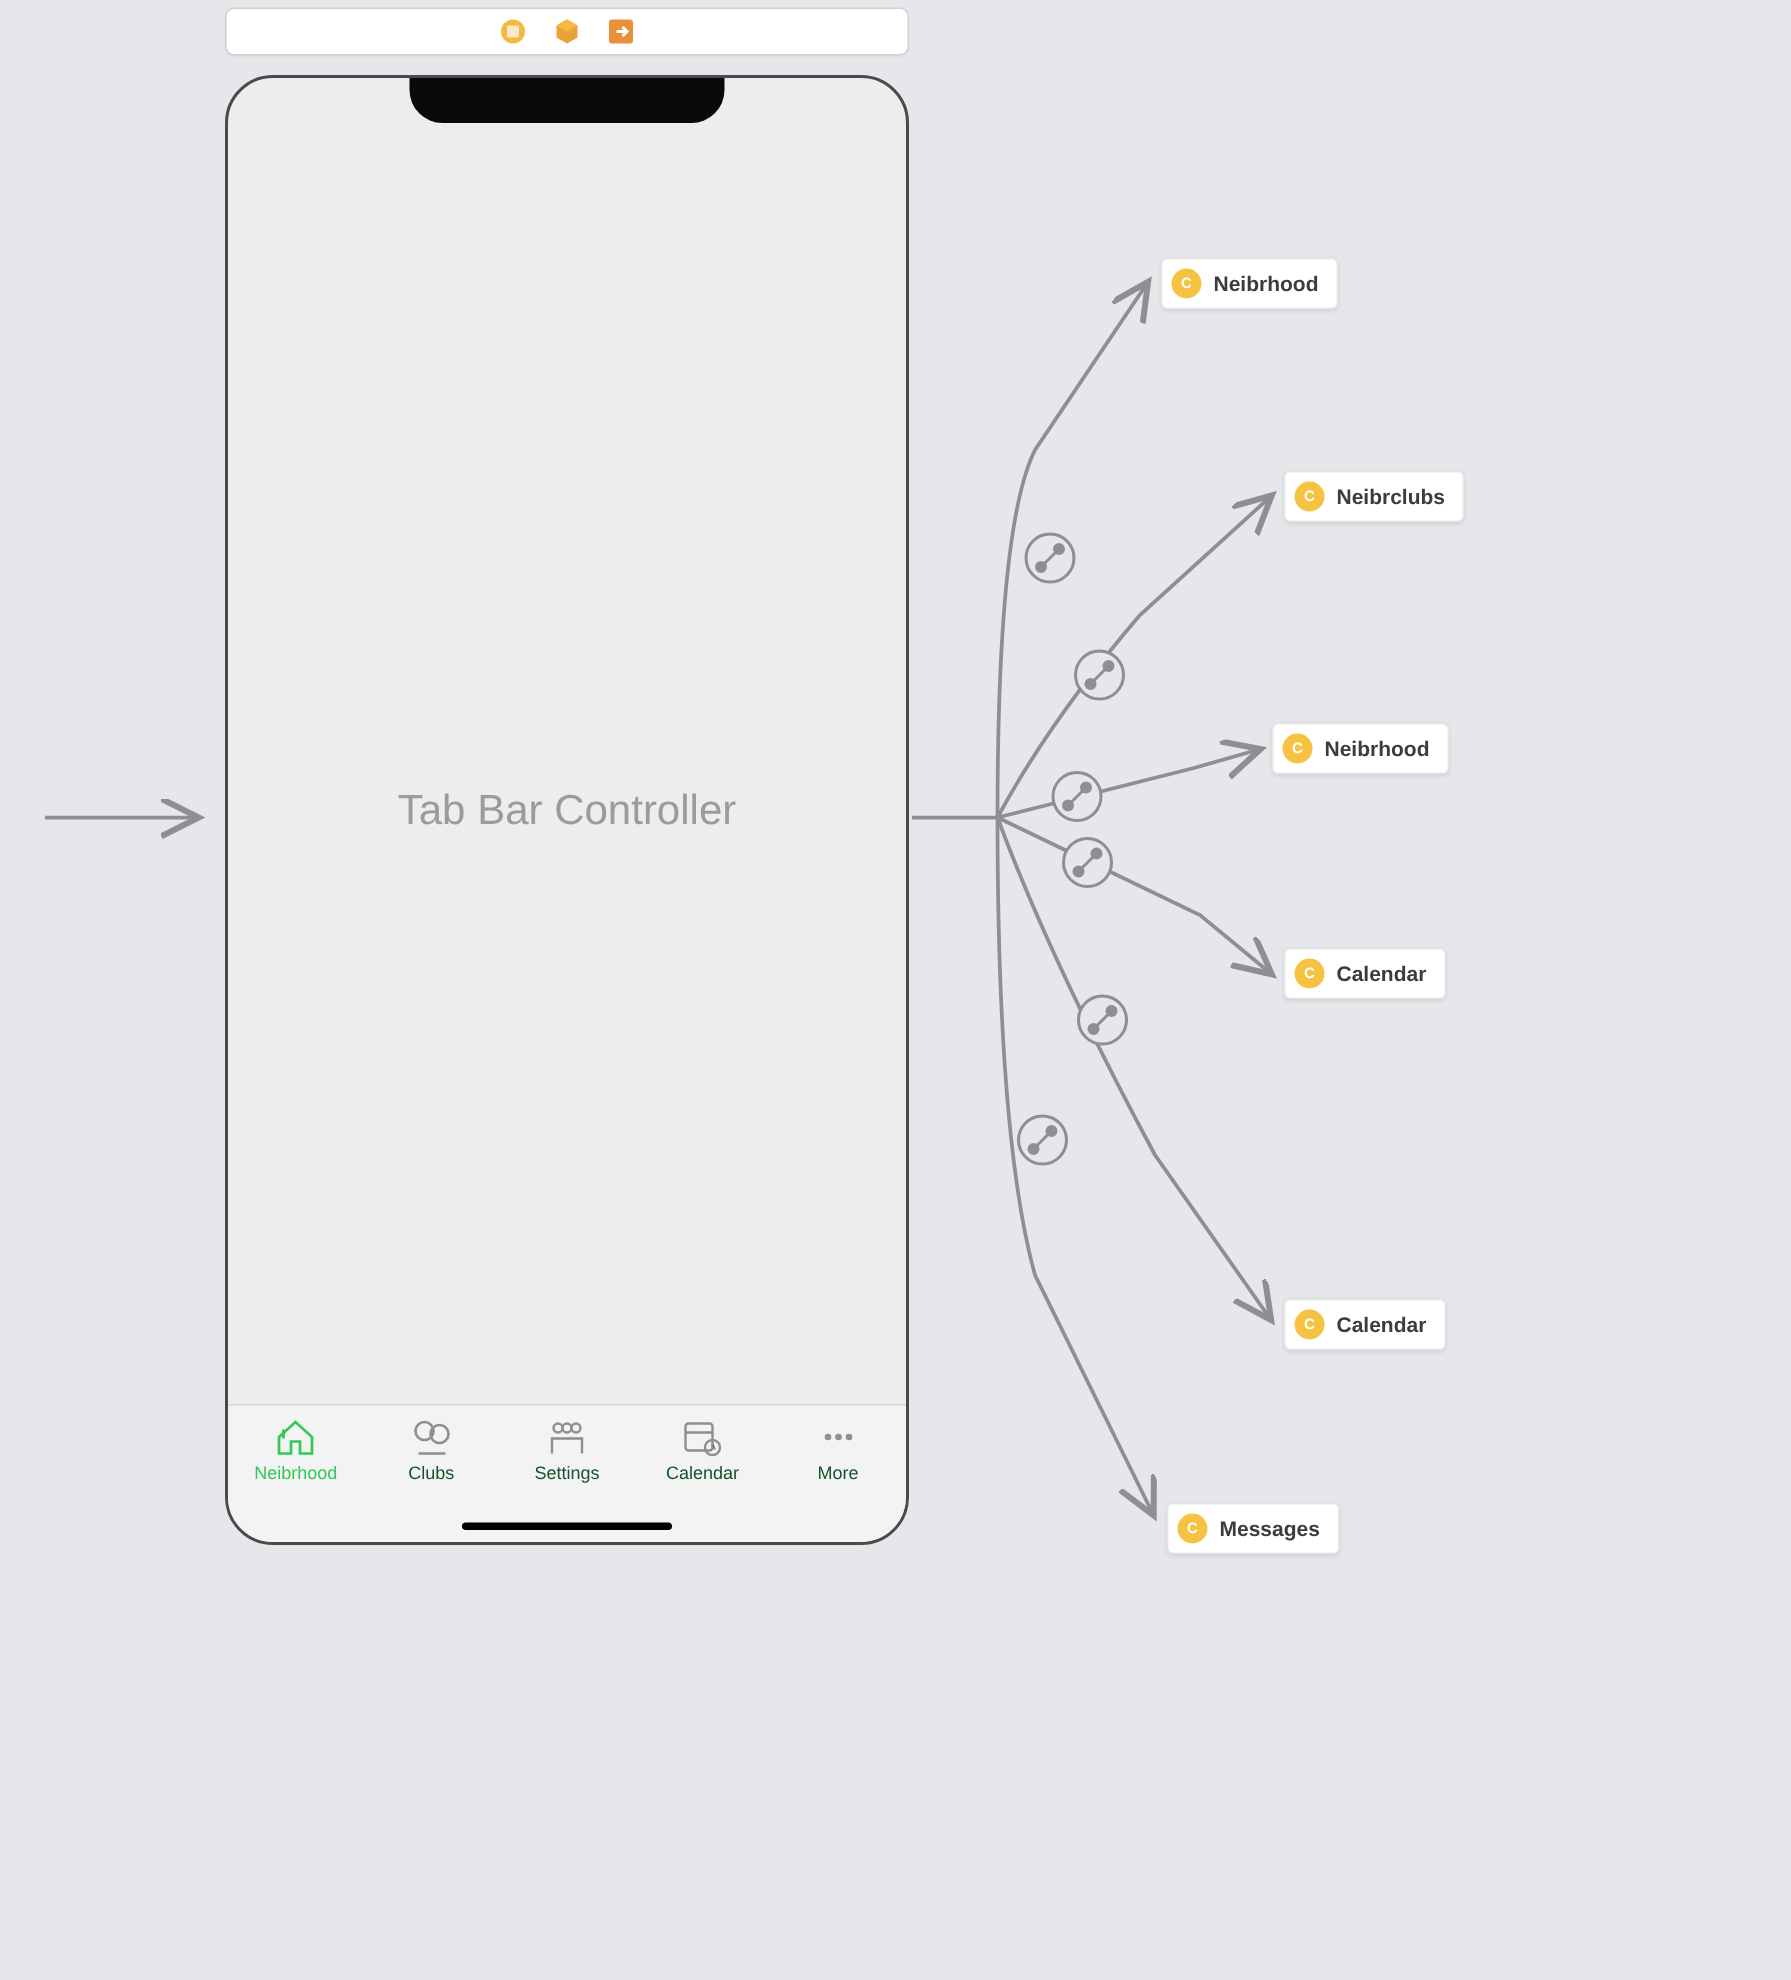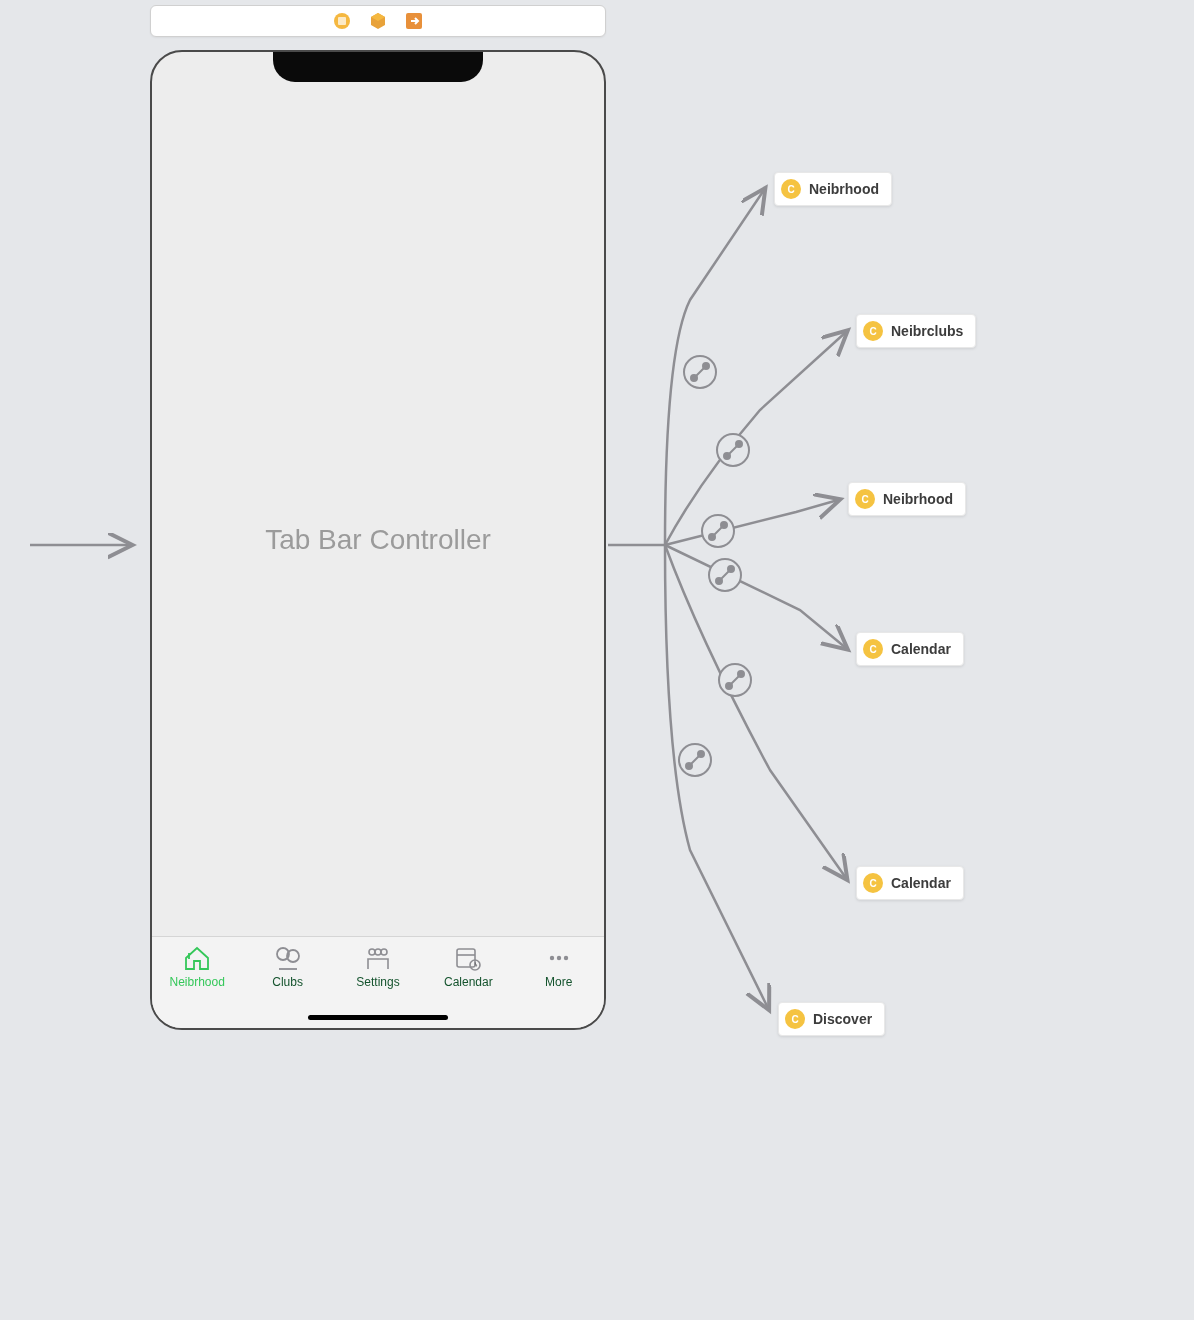--- a/index.html
+++ b/index.html
@@ -318,17 +318,17 @@
       <div class="dest" style="left: 856px; top: 632px;">
         <span class="bubble">C</span>
         <span>Calendar</span>
       </div>
       <div class="dest" style="left: 856px; top: 866px;">
         <span class="bubble">C</span>
         <span>Calendar</span>
       </div>
       <div class="dest" style="left: 778px; top: 1002px;">
         <span class="bubble">C</span>
-        <span>Discover</span>
+        <span>Messages</span>
       </div>
     </div>
 
 </div>
 
 </body></html>

